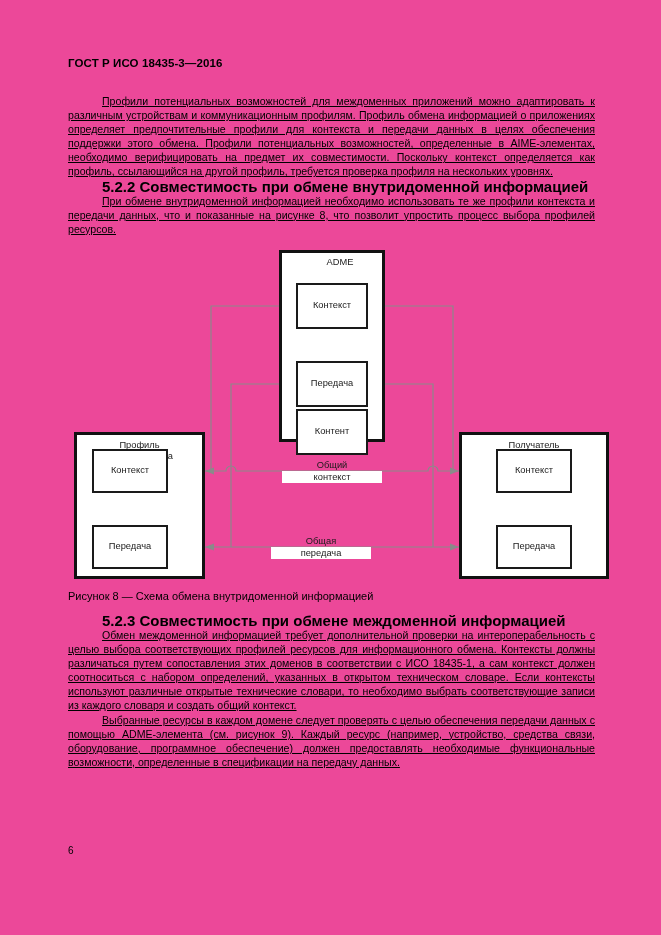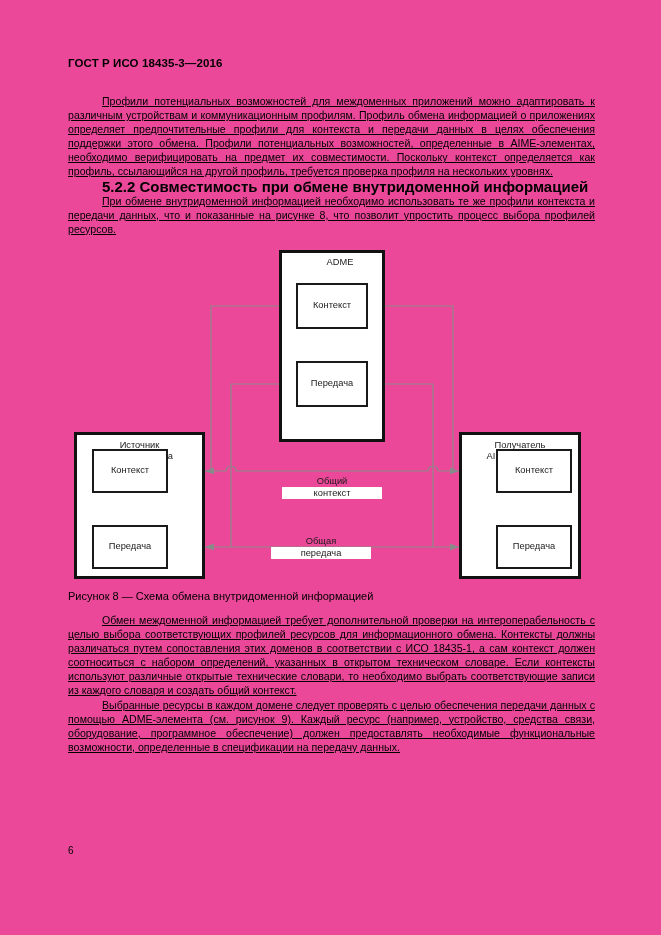--- a/index.html
+++ b/index.html
@@ -175,55 +175,59 @@
 
     <div class="box box-thick" style="left:211px; top:0px; width:106px; height:192px; display:block;">
       <div class="box-title lbl-big" style="top:4px;">ADME</div>
     </div>
     <div class="box box-med" style="left:228px; top:33px; width:72px; height:46px;">
       <span class="lbl">Контекст</span>
     </div>
     <div class="box box-med" style="left:228px; top:111px; width:72px; height:46px;">
       <span class="lbl">Передача</span>
     </div>
+    <div class="box box-med" style="left:228px; top:159px; width:72px; height:46px;">
+      <span class="lbl">Контент</span>
+    </div>
 
     <div class="box box-thick" style="left:6px; top:182px; width:131px; height:147px; display:block;">
-      <div class="box-title" style="top:5px;">Источник</div>
+      <div class="box-title" style="top:5px;">Профиль</div>
       <div class="box-title" style="top:16px;">AIME-элемента</div>
     </div>
     <div class="box box-med" style="left:24px; top:199px; width:76px; height:44px;">
       <span class="lbl">Контекст</span>
     </div>
     <div class="box box-med" style="left:24px; top:275px; width:76px; height:44px;">
       <span class="lbl">Передача</span>
     </div>
 
-    <div class="box box-thick" style="left:391px; top:182px; width:122px; height:147px; display:block;">
+    <div class="box box-thick" style="left:391px; top:182px; width:150px; height:147px; display:block;">
       <div class="box-title" style="top:5px;">Получатель</div>
       <div class="box-title" style="top:16px;">AIME-элемента</div>
     </div>
     <div class="box box-med" style="left:428px; top:199px; width:76px; height:44px;">
       <span class="lbl">Контекст</span>
     </div>
     <div class="box box-med" style="left:428px; top:275px; width:76px; height:44px;">
       <span class="lbl">Передача</span>
     </div>
 
-    <div class="conn-label" style="left:214px; top:225px; width:100px;">
+    <div class="conn-label" style="left:214px; top:209px; width:100px;">
       <div>Общий</div>
       <div style="background:#fff;">контекст</div>
     </div>
     <div class="conn-label" style="left:203px; top:285px; width:100px;">
       <div>Общая</div>
       <div style="background:#fff;">передача</div>
     </div>
   </div>
 
   <div class="fig-caption">Рисунок 8 — Схема обмена внутридоменной информацией</div>
 
   <div class="body-text-2">
+    <div class="heading">5.2.3 Совместимость при обмене междоменной информацией</div>
     <div class="para">Обмен междоменной информацией требует дополнительной проверки на интероперабельность с целью выбора соответствующих профилей ресурсов для информационного обмена. Контексты должны различаться путем сопоставления этих доменов в соответствии с ИСО 18435-1, а сам контекст должен соотноситься с набором определений, указанных в открытом техническом словаре. Если контексты используют различные открытые технические словари, то необходимо выбрать соответствующие записи из каждого словаря и создать общий контекст.</div>
     <div class="para">Выбранные ресурсы в каждом домене следует проверять с целью обеспечения передачи данных с помощью ADME-элемента (см. рисунок 9). Каждый ресурс (например, устройство, средства связи, оборудование, программное обеспечение) должен предоставлять необходимые функциональные возможности, определенные в спецификации на передачу данных.</div>
   </div>
 
   <div class="page-number">6</div>
 
 </div>
 
 </body></html>

